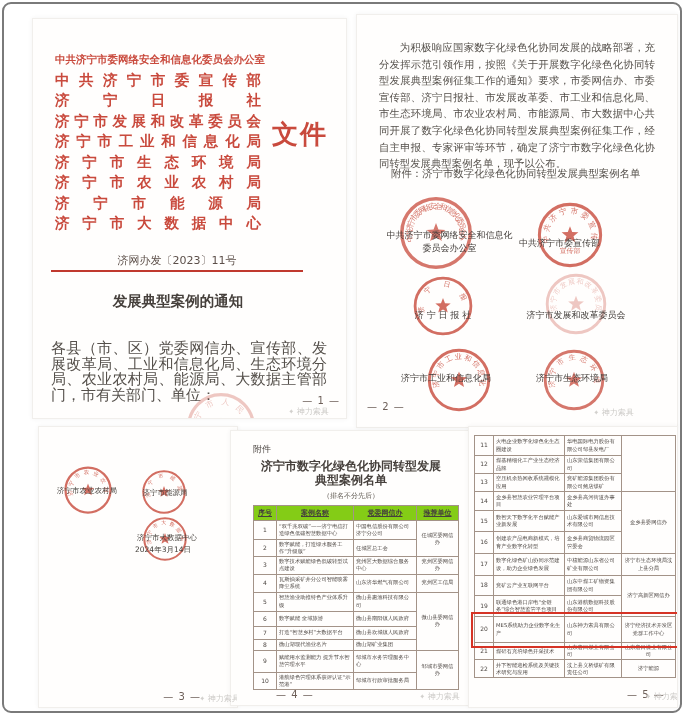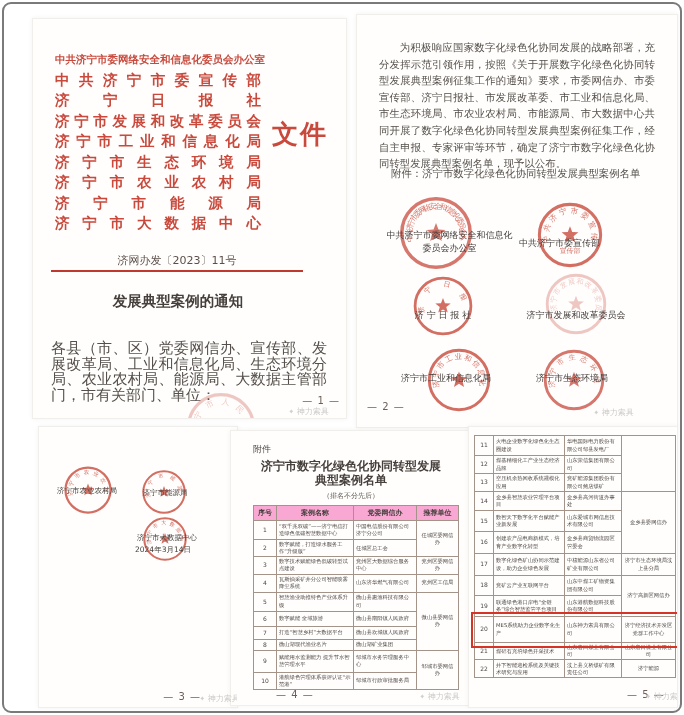--- a/index.html
+++ b/index.html
@@ -30,21 +30,21 @@
   .watermark .wicon{display:inline-block;transform:scale(0.9);color:#d2d0cd;margin-right:2px;}
   .seal{position:absolute;z-index:2;}
   
   .p3-label{position:absolute;font-size:7.5px;color:#45403c;text-align:center;z-index:3;}
   .p4-attach{position:absolute;left:22px;top:12px;font-size:9px;color:#4e4844;}
   .p4-title{position:absolute;left:0;top:28px;width:240px;text-align:center;font-size:12px;font-weight:bold;color:#46403c;line-height:14px;}
   .p4-subtitle{position:absolute;left:0;top:60px;width:240px;text-align:center;font-size:7px;color:#5c564f;}
   table.cases{border-collapse:collapse;table-layout:fixed;position:absolute;z-index:1;}
   #table4{left:22px;top:74px;width:205px;}
   #table5{left:5px;top:8px;width:201px;}
-  table.cases th{border:1px solid #a39388;font-size:7px;color:#45403c;padding:2px 1px;font-weight:bold;background:#f9a8d4;}
+  table.cases th{border:1px solid #a39388;font-size:7px;color:#45403c;padding:2px 1px;font-weight:bold;background:#84cc16;text-decoration:underline;}
   table.cases td{border:1px solid #a39388;font-size:5.3px;line-height:1.35;color:#4e4844;padding:1px 2px;vertical-align:middle;word-break:break-all;}
   table.cases td.no{text-align:center;font-size:6px;}
   table.cases td.rec{text-align:center;}
   .hl-box{position:absolute;left:2px;top:185px;width:204px;height:32px;border:2.5px solid #d63426;z-index:6;}
 </style>
 </head>
 <body>
 
 <div class="frame">
 

